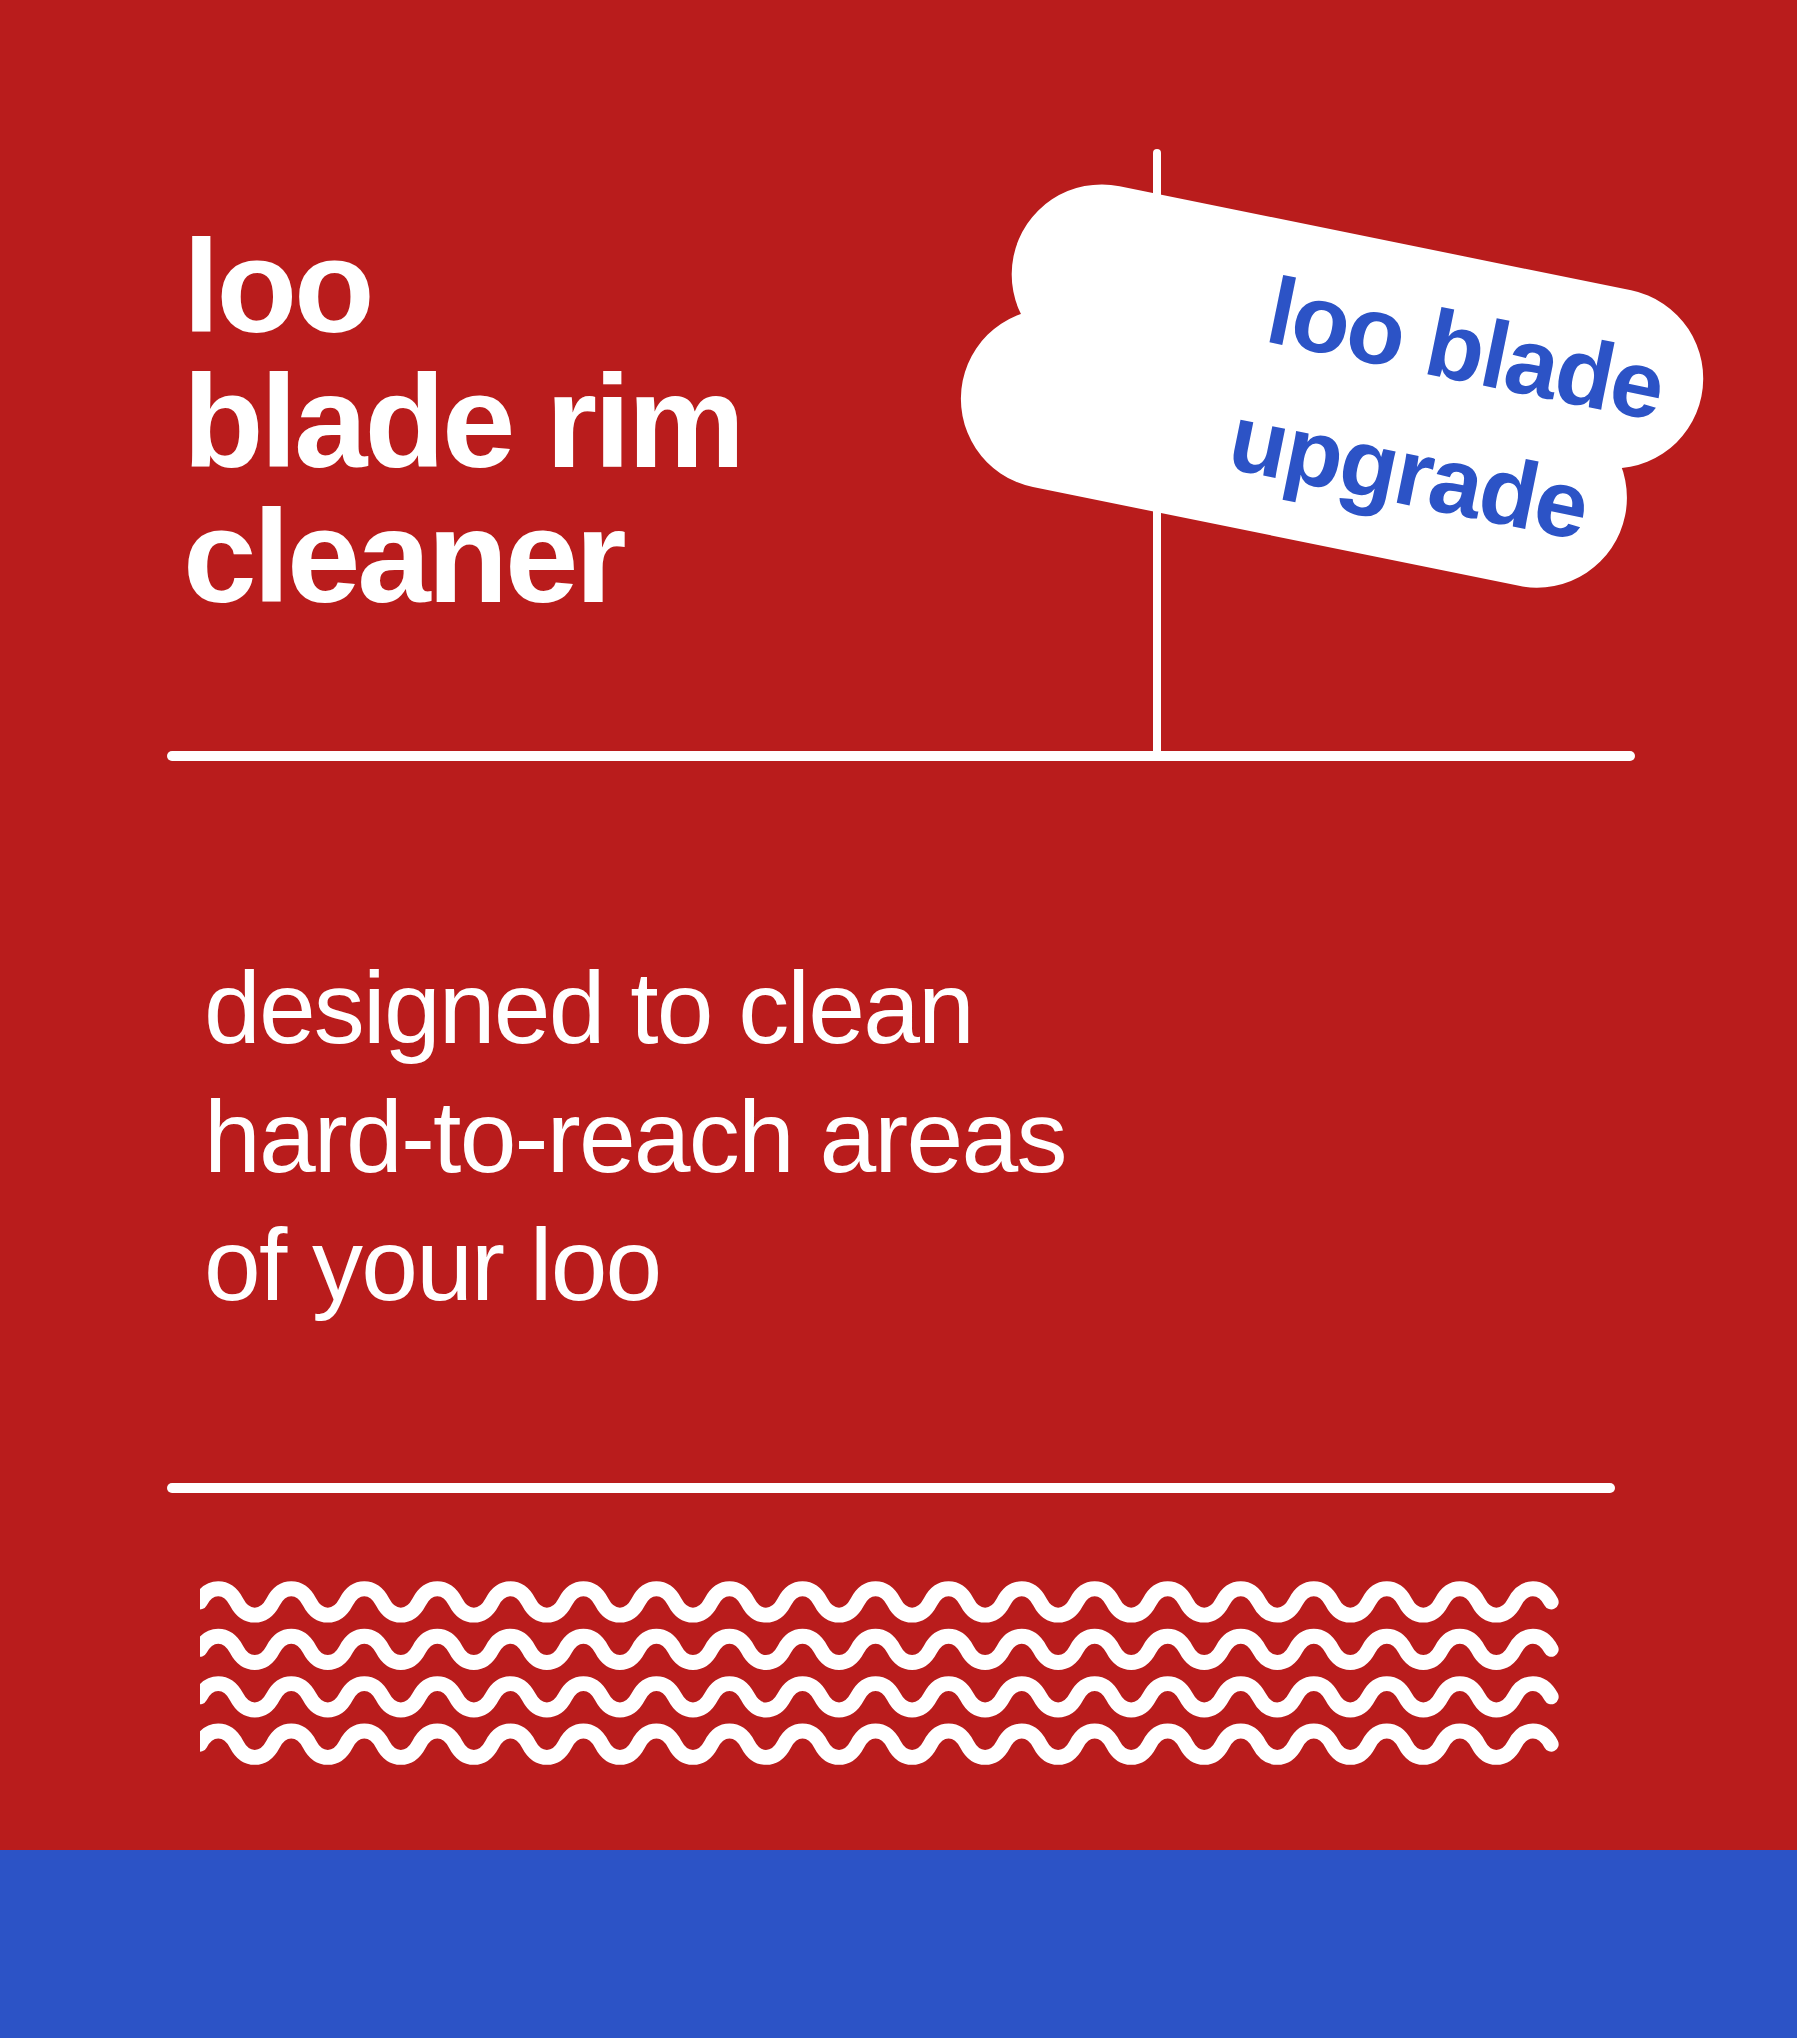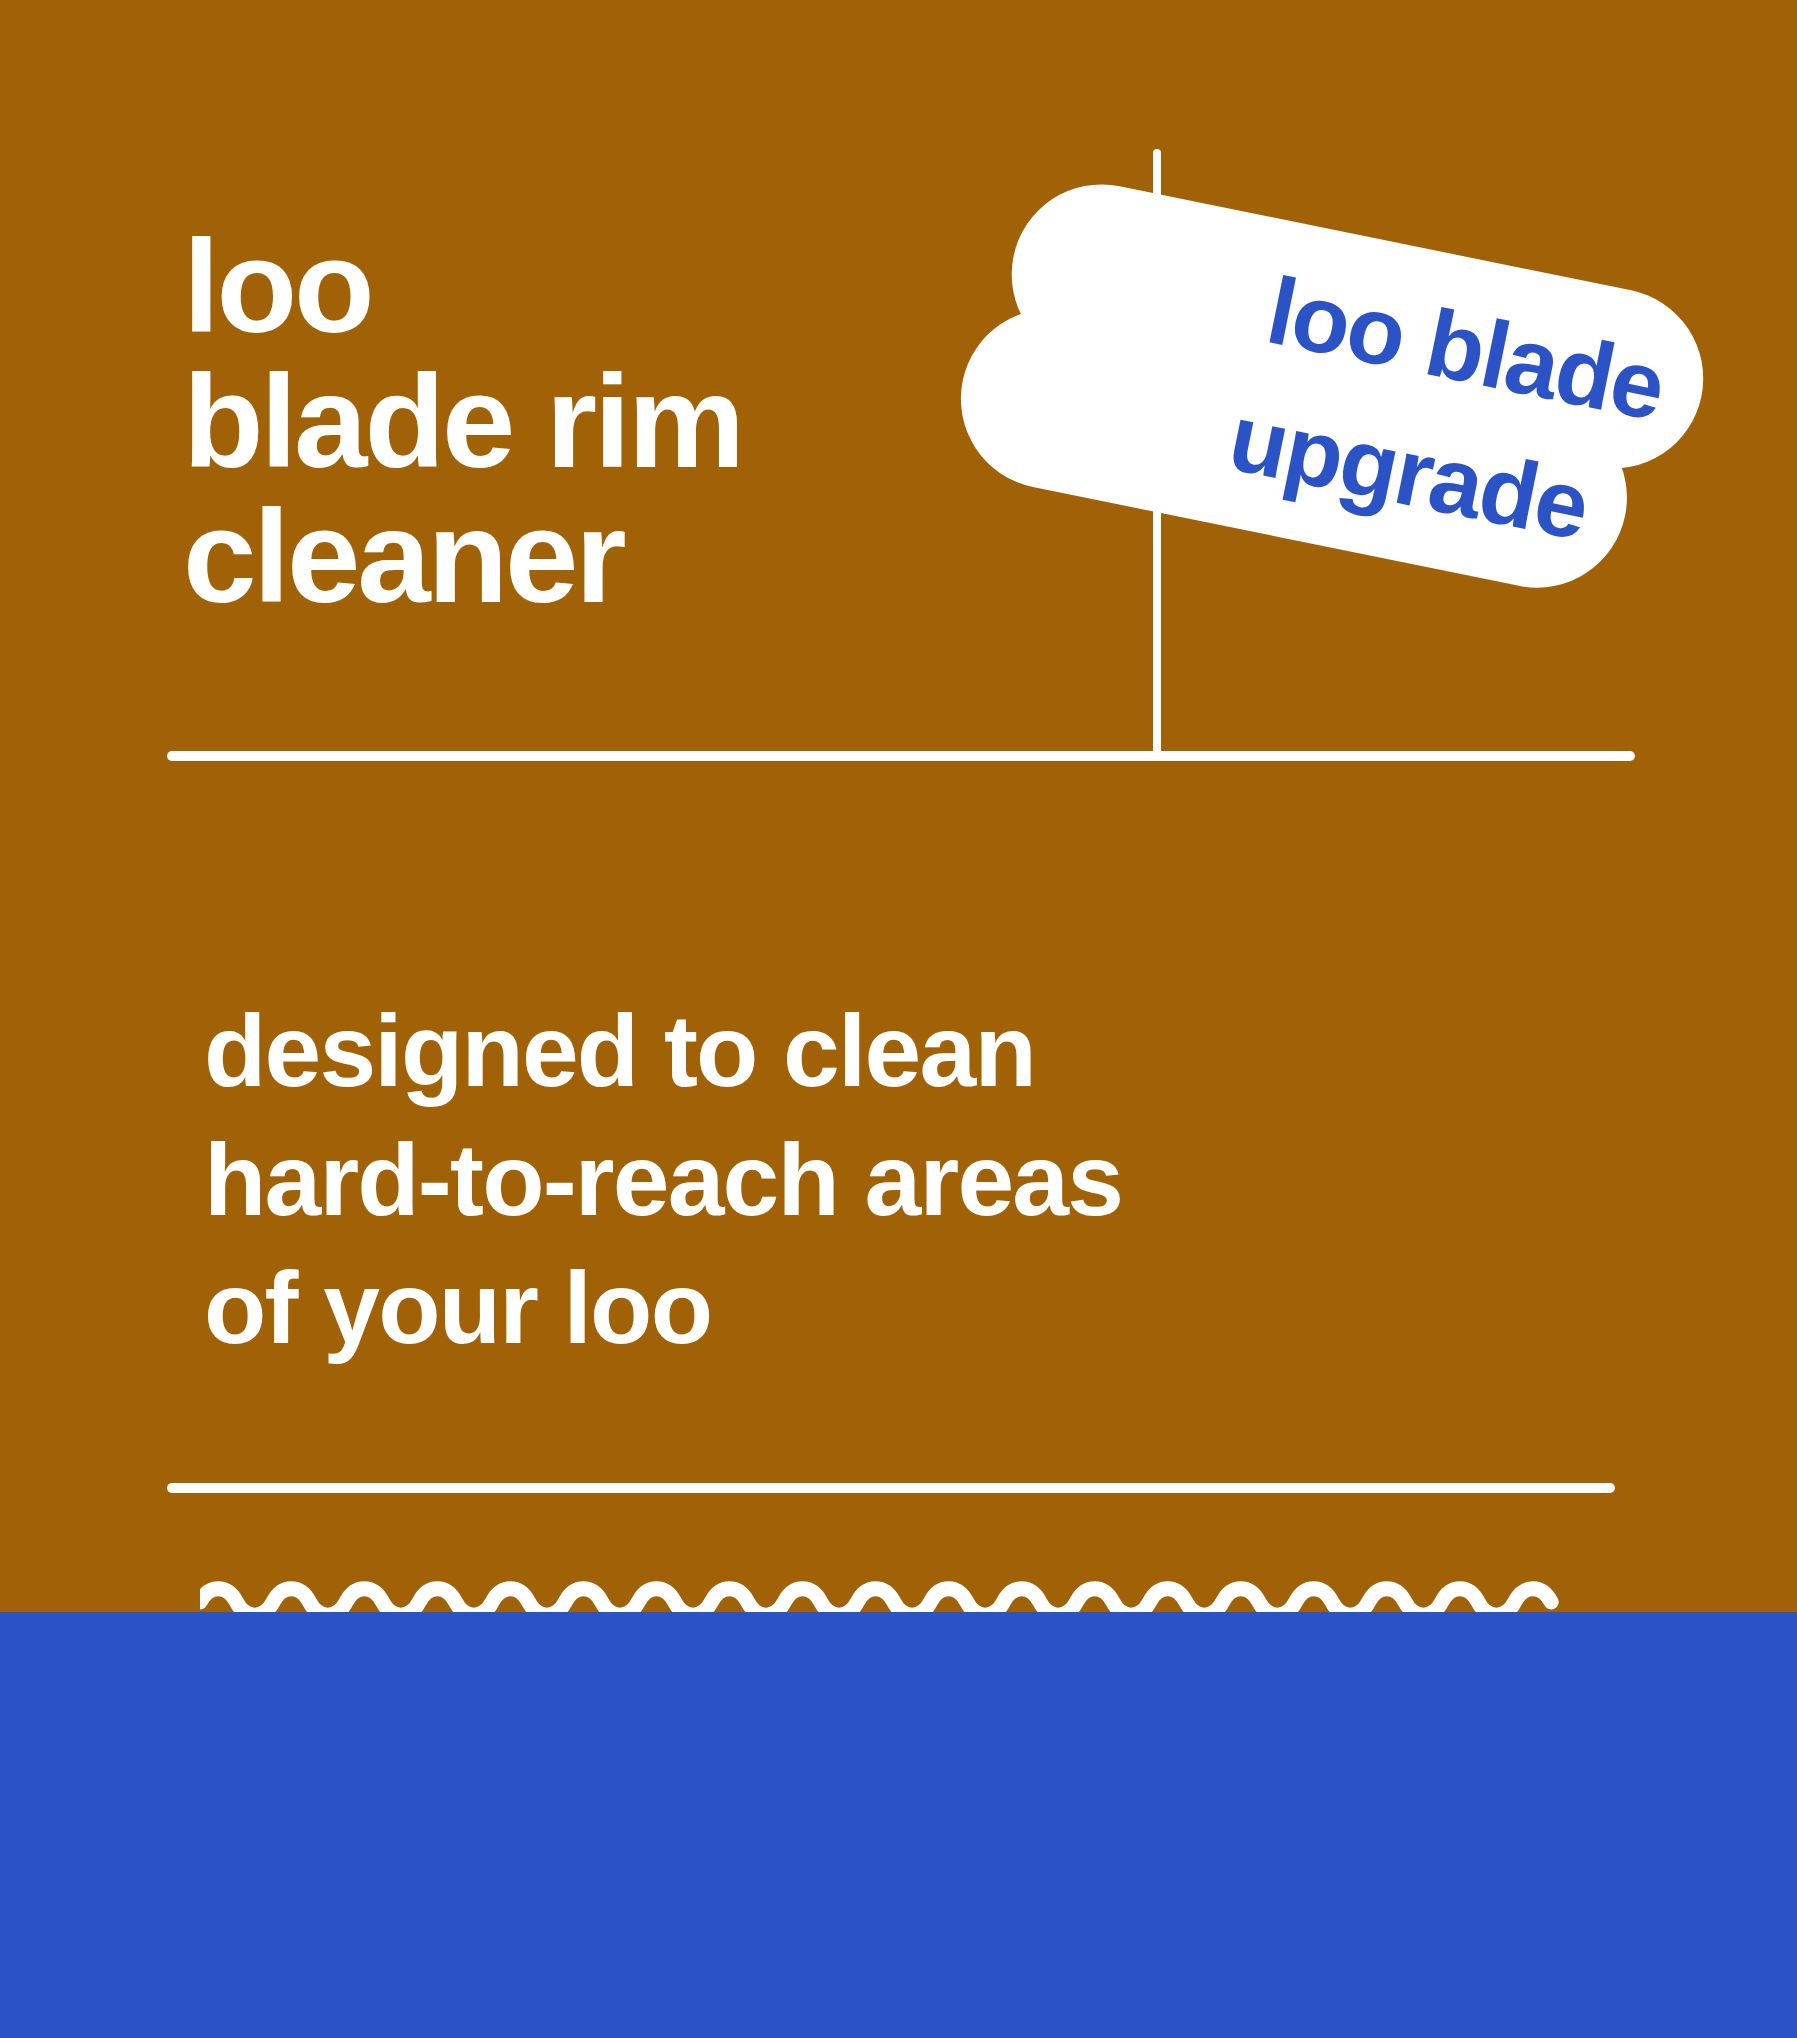--- a/index.html
+++ b/index.html
@@ -4,22 +4,22 @@
 <title>loo blade rim cleaner</title>
 <style>
   html, body {
     margin: 0;
     padding: 0;
     background: #2c53c6;
   }
   #poster {
     position: relative;
     width: 1798px;
-    height: 1612px;
-    background: #a16207;
+    height: 1850px;
+    background: #b91c1c;
     overflow: hidden;
     font-family: "Liberation Sans", "DejaVu Sans", sans-serif;
     -webkit-font-smoothing: antialiased;
   }
 
   
   .headline {
     position: absolute;
     left: 183px;
     top: 132px;
@@ -94,24 +94,24 @@
     border-radius: 5.3px;
   }
   .rule-top    { left: 167px; top: 751px;  width: 1468px; height: 9.7px; }
   .rule-mid    { left: 167px; top: 1483px; width: 1448px; height: 9.7px; }
   .rule-bottom { left: 167px; top: 1871px; width: 1448px; height: 9.7px; }
 
   
   .body-copy {
     position: absolute;
     left: 204px;
-    top: 885px;
+    top: 842px;
     width: 1422px;
     color: #ffffff;
-    font-weight: 700;
+    font-weight: 400;
     font-size: 102px;
     line-height: 1.26;
     letter-spacing: -1.8px;
     white-space: pre-line;
   }
 
   
   .waves {
     position: absolute;
     left: 200px;

